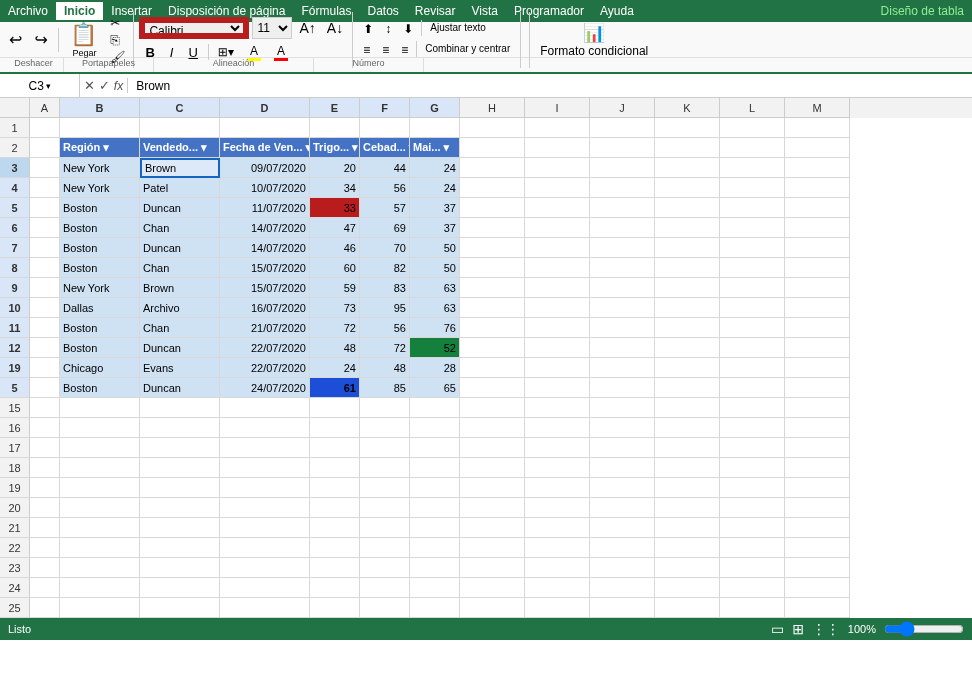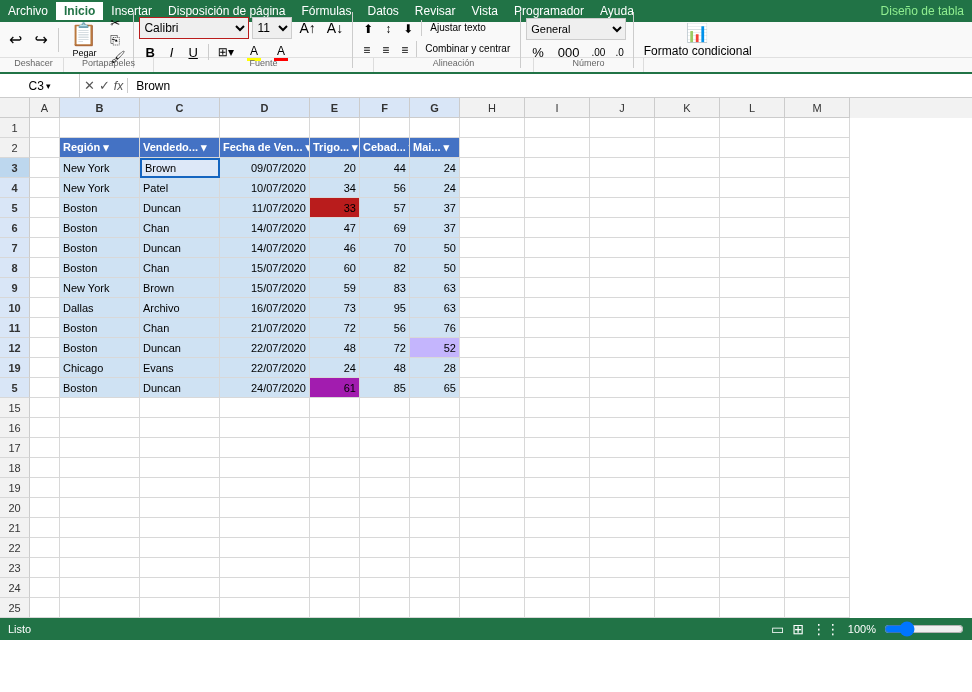--- a/index.html
+++ b/index.html
@@ -40,21 +40,21 @@
     </div>
     <div style="display:flex;flex-direction:column;gap:1px;">
       <div style="cursor:pointer;padding:1px 3px;font-size:12px;">✂</div>
       <div style="cursor:pointer;padding:1px 3px;font-size:12px;">⎘</div>
       <div style="cursor:pointer;padding:1px 3px;font-size:12px;">🖌</div>
     </div>
     <div style="width:1px;height:56px;background:#ccc;margin:0 3px;"></div>
 
     <div style="display:flex;flex-direction:column;gap:3px;">
       <div style="display:flex;align-items:center;gap:3px;">
-        <select style="width:110px;height:22px;font-size:12px;border:1px solid #b91c1c;">
+        <select style="width:110px;height:22px;font-size:12px;border:6px solid #b91c1c;">
           <option>Calibri</option>
         </select>
         <select style="width:40px;height:22px;font-size:12px;border:1px solid #ccc;">
           <option>11</option>
         </select>
         <div style="cursor:pointer;padding:1px 3px;font-size:14px;border:1px solid transparent;border-radius:2px;">A↑</div>
         <div style="cursor:pointer;padding:1px 3px;font-size:14px;border:1px solid transparent;border-radius:2px;">A↓</div>
       </div>
       <div style="display:flex;align-items:center;gap:3px;">
         <div style="cursor:pointer;padding:1px 5px;font-weight:bold;font-size:13px;border:1px solid transparent;border-radius:2px;">B</div>
@@ -85,43 +85,31 @@
       <div style="display:flex;gap:2px;">
         <div style="cursor:pointer;padding:1px 4px;font-size:12px;border:1px solid transparent;border-radius:2px;">≡</div>
         <div style="cursor:pointer;padding:1px 4px;font-size:12px;border:1px solid transparent;border-radius:2px;">≡</div>
         <div style="cursor:pointer;padding:1px 4px;font-size:12px;border:1px solid transparent;border-radius:2px;">≡</div>
         <div style="width:1px;height:16px;background:#ccc;margin:0 1px;"></div>
         <div style="cursor:pointer;padding:1px 4px;font-size:10px;border:1px solid transparent;border-radius:2px;white-space:nowrap;">Combinar y centrar</div>
       </div>
     </div>
     <div style="width:1px;height:56px;background:#ccc;margin:0 3px;"></div>
 
-    <div style="display:flex;flex-direction:column;gap:3px;">
-      <select style="width:100px;height:22px;font-size:11px;border:1px solid #ccc;">
-        <option>General</option>
-      </select>
-      <div style="display:flex;gap:2px;align-items:center;">
-        <div style="cursor:pointer;padding:1px 5px;font-size:13px;border:1px solid transparent;border-radius:2px;">%</div>
-        <div style="cursor:pointer;padding:1px 5px;font-size:13px;border:1px solid transparent;border-radius:2px;">000</div>
-        <div style="cursor:pointer;padding:1px 3px;font-size:10px;border:1px solid transparent;border-radius:2px;">.00</div>
-        <div style="cursor:pointer;padding:1px 3px;font-size:10px;border:1px solid transparent;border-radius:2px;">.0</div>
-      </div>
-    </div>
     <div style="width:1px;height:56px;background:#ccc;margin:0 3px;"></div>
 
     <div style="display:flex;flex-direction:column;align-items:center;cursor:pointer;border:1px solid transparent;border-radius:2px;padding:2px 4px;min-width:48px;">
       <span style="font-size:18px;">📊</span>
       <span style="font-size:12px;text-align:center;">Formato condicional</span>
     </div>
   </div>
 
   <div style="display:flex;height:14px;font-size:9px;color:#666;padding:0 4px;">
     <span style="width:60px;text-align:center;border-right:1px solid #ddd;">Deshacer</span>
     <span style="width:90px;text-align:center;border-right:1px solid #ddd;">Portapapeles</span>
-    <span style="width:220px;text-align:center;border-right:1px solid #ddd;">Fuente</span>
     <span style="width:160px;text-align:center;border-right:1px solid #ddd;">Alineación</span>
     <span style="width:110px;text-align:center;border-right:1px solid #ddd;">Número</span>
   </div>
 </div>
 
 <div style="display:flex;align-items:center;height:24px;border-bottom:1px solid #ccc;background:#fff;">
   <div style="width:80px;text-align:center;border-right:1px solid #ccc;font-size:12px;padding:0 4px;height:100%;display:flex;align-items:center;justify-content:center;">
     <span>C3</span>
     <span style="font-size:9px;margin-left:2px;">▾</span>
   </div>
@@ -348,21 +336,21 @@
           <div style="width: 65px; min-width: 65px; height: 20px; border-right: 1px solid rgb(216, 216, 216); border-bottom: 1px solid rgb(216, 216, 216); font-size: 11px; padding: 0px 3px; display: flex; align-items: center; overflow: hidden; white-space: nowrap; color: rgb(0, 0, 0); background: rgb(255, 255, 255); font-weight: normal; justify-content: flex-start;"></div>
           <div style="width: 65px; min-width: 65px; height: 20px; border-right: 1px solid rgb(216, 216, 216); border-bottom: 1px solid rgb(216, 216, 216); font-size: 11px; padding: 0px 3px; display: flex; align-items: center; overflow: hidden; white-space: nowrap; color: rgb(0, 0, 0); background: rgb(255, 255, 255); font-weight: normal; justify-content: flex-start;"></div>
         </div>
         <div style="display: flex; height: 20px;">
           <div style="width: 30px; min-width: 30px; height: 20px; border-right: 1px solid rgb(216, 216, 216); border-bottom: 1px solid rgb(216, 216, 216); font-size: 11px; padding: 0px 3px; display: flex; align-items: center; overflow: hidden; white-space: nowrap; color: rgb(0, 0, 0); background: rgb(255, 255, 255); font-weight: normal; justify-content: flex-start;"></div>
           <div style="width: 80px; min-width: 80px; height: 20px; border-right: 1px solid rgb(216, 216, 216); border-bottom: 1px solid rgb(216, 216, 216); font-size: 11px; padding: 0px 3px; display: flex; align-items: center; overflow: hidden; white-space: nowrap; color: rgb(0, 0, 0); background: rgb(207, 226, 243); font-weight: normal; justify-content: flex-start;">Boston</div>
           <div style="width: 80px; min-width: 80px; height: 20px; border-right: 1px solid rgb(216, 216, 216); border-bottom: 1px solid rgb(216, 216, 216); font-size: 11px; padding: 0px 3px; display: flex; align-items: center; overflow: hidden; white-space: nowrap; color: rgb(0, 0, 0); background: rgb(207, 226, 243); font-weight: normal; justify-content: flex-start;">Duncan</div>
           <div style="width: 90px; min-width: 90px; height: 20px; border-right: 1px solid rgb(216, 216, 216); border-bottom: 1px solid rgb(216, 216, 216); font-size: 11px; padding: 0px 3px; display: flex; align-items: center; overflow: hidden; white-space: nowrap; color: rgb(0, 0, 0); background: rgb(207, 226, 243); font-weight: normal; justify-content: flex-end;">22/07/2020</div>
           <div style="width: 50px; min-width: 50px; height: 20px; border-right: 1px solid rgb(216, 216, 216); border-bottom: 1px solid rgb(216, 216, 216); font-size: 11px; padding: 0px 3px; display: flex; align-items: center; overflow: hidden; white-space: nowrap; color: rgb(0, 0, 0); background: rgb(207, 226, 243); font-weight: normal; justify-content: flex-end;">48</div>
           <div style="width: 50px; min-width: 50px; height: 20px; border-right: 1px solid rgb(216, 216, 216); border-bottom: 1px solid rgb(216, 216, 216); font-size: 11px; padding: 0px 3px; display: flex; align-items: center; overflow: hidden; white-space: nowrap; color: rgb(0, 0, 0); background: rgb(207, 226, 243); font-weight: normal; justify-content: flex-end;">72</div>
-          <div style="width: 50px; min-width: 50px; height: 20px; border-right: 1px solid rgb(216, 216, 216); border-bottom: 1px solid rgb(216, 216, 216); font-size: 11px; padding: 0px 3px; display: flex; align-items: center; overflow: hidden; white-space: nowrap; color: rgb(0, 0, 0); background: #c4b5fd; font-weight: normal; justify-content: flex-end;">52</div>
+          <div style="width: 50px; min-width: 50px; height: 20px; border-right: 1px solid rgb(216, 216, 216); border-bottom: 1px solid rgb(216, 216, 216); font-size: 11px; padding: 0px 3px; display: flex; align-items: center; overflow: hidden; white-space: nowrap; color: rgb(0, 0, 0); background: #15803d; font-weight: normal; justify-content: flex-end;">52</div>
           <div style="width: 65px; min-width: 65px; height: 20px; border-right: 1px solid rgb(216, 216, 216); border-bottom: 1px solid rgb(216, 216, 216); font-size: 11px; padding: 0px 3px; display: flex; align-items: center; overflow: hidden; white-space: nowrap; color: rgb(0, 0, 0); background: rgb(255, 255, 255); font-weight: normal; justify-content: flex-start;"></div>
           <div style="width: 65px; min-width: 65px; height: 20px; border-right: 1px solid rgb(216, 216, 216); border-bottom: 1px solid rgb(216, 216, 216); font-size: 11px; padding: 0px 3px; display: flex; align-items: center; overflow: hidden; white-space: nowrap; color: rgb(0, 0, 0); background: rgb(255, 255, 255); font-weight: normal; justify-content: flex-start;"></div>
           <div style="width: 65px; min-width: 65px; height: 20px; border-right: 1px solid rgb(216, 216, 216); border-bottom: 1px solid rgb(216, 216, 216); font-size: 11px; padding: 0px 3px; display: flex; align-items: center; overflow: hidden; white-space: nowrap; color: rgb(0, 0, 0); background: rgb(255, 255, 255); font-weight: normal; justify-content: flex-start;"></div>
           <div style="width: 65px; min-width: 65px; height: 20px; border-right: 1px solid rgb(216, 216, 216); border-bottom: 1px solid rgb(216, 216, 216); font-size: 11px; padding: 0px 3px; display: flex; align-items: center; overflow: hidden; white-space: nowrap; color: rgb(0, 0, 0); background: rgb(255, 255, 255); font-weight: normal; justify-content: flex-start;"></div>
           <div style="width: 65px; min-width: 65px; height: 20px; border-right: 1px solid rgb(216, 216, 216); border-bottom: 1px solid rgb(216, 216, 216); font-size: 11px; padding: 0px 3px; display: flex; align-items: center; overflow: hidden; white-space: nowrap; color: rgb(0, 0, 0); background: rgb(255, 255, 255); font-weight: normal; justify-content: flex-start;"></div>
           <div style="width: 65px; min-width: 65px; height: 20px; border-right: 1px solid rgb(216, 216, 216); border-bottom: 1px solid rgb(216, 216, 216); font-size: 11px; padding: 0px 3px; display: flex; align-items: center; overflow: hidden; white-space: nowrap; color: rgb(0, 0, 0); background: rgb(255, 255, 255); font-weight: normal; justify-content: flex-start;"></div>
         </div>
         <div style="display: flex; height: 20px;">
           <div style="width: 30px; min-width: 30px; height: 20px; border-right: 1px solid rgb(216, 216, 216); border-bottom: 1px solid rgb(216, 216, 216); font-size: 11px; padding: 0px 3px; display: flex; align-items: center; overflow: hidden; white-space: nowrap; color: rgb(0, 0, 0); background: rgb(255, 255, 255); font-weight: normal; justify-content: flex-start;"></div>
           <div style="width: 80px; min-width: 80px; height: 20px; border-right: 1px solid rgb(216, 216, 216); border-bottom: 1px solid rgb(216, 216, 216); font-size: 11px; padding: 0px 3px; display: flex; align-items: center; overflow: hidden; white-space: nowrap; color: rgb(0, 0, 0); background: rgb(207, 226, 243); font-weight: normal; justify-content: flex-start;">Chicago</div>
@@ -376,21 +364,21 @@
           <div style="width: 65px; min-width: 65px; height: 20px; border-right: 1px solid rgb(216, 216, 216); border-bottom: 1px solid rgb(216, 216, 216); font-size: 11px; padding: 0px 3px; display: flex; align-items: center; overflow: hidden; white-space: nowrap; color: rgb(0, 0, 0); background: rgb(255, 255, 255); font-weight: normal; justify-content: flex-start;"></div>
           <div style="width: 65px; min-width: 65px; height: 20px; border-right: 1px solid rgb(216, 216, 216); border-bottom: 1px solid rgb(216, 216, 216); font-size: 11px; padding: 0px 3px; display: flex; align-items: center; overflow: hidden; white-space: nowrap; color: rgb(0, 0, 0); background: rgb(255, 255, 255); font-weight: normal; justify-content: flex-start;"></div>
           <div style="width: 65px; min-width: 65px; height: 20px; border-right: 1px solid rgb(216, 216, 216); border-bottom: 1px solid rgb(216, 216, 216); font-size: 11px; padding: 0px 3px; display: flex; align-items: center; overflow: hidden; white-space: nowrap; color: rgb(0, 0, 0); background: rgb(255, 255, 255); font-weight: normal; justify-content: flex-start;"></div>
           <div style="width: 65px; min-width: 65px; height: 20px; border-right: 1px solid rgb(216, 216, 216); border-bottom: 1px solid rgb(216, 216, 216); font-size: 11px; padding: 0px 3px; display: flex; align-items: center; overflow: hidden; white-space: nowrap; color: rgb(0, 0, 0); background: rgb(255, 255, 255); font-weight: normal; justify-content: flex-start;"></div>
         </div>
         <div style="display: flex; height: 20px;">
           <div style="width: 30px; min-width: 30px; height: 20px; border-right: 1px solid rgb(216, 216, 216); border-bottom: 1px solid rgb(216, 216, 216); font-size: 11px; padding: 0px 3px; display: flex; align-items: center; overflow: hidden; white-space: nowrap; color: rgb(0, 0, 0); background: rgb(255, 255, 255); font-weight: normal; justify-content: flex-start;"></div>
           <div style="width: 80px; min-width: 80px; height: 20px; border-right: 1px solid rgb(216, 216, 216); border-bottom: 1px solid rgb(216, 216, 216); font-size: 11px; padding: 0px 3px; display: flex; align-items: center; overflow: hidden; white-space: nowrap; color: rgb(0, 0, 0); background: rgb(207, 226, 243); font-weight: normal; justify-content: flex-start;">Boston</div>
           <div style="width: 80px; min-width: 80px; height: 20px; border-right: 1px solid rgb(216, 216, 216); border-bottom: 1px solid rgb(216, 216, 216); font-size: 11px; padding: 0px 3px; display: flex; align-items: center; overflow: hidden; white-space: nowrap; color: rgb(0, 0, 0); background: rgb(207, 226, 243); font-weight: normal; justify-content: flex-start;">Duncan</div>
           <div style="width: 90px; min-width: 90px; height: 20px; border-right: 1px solid rgb(216, 216, 216); border-bottom: 1px solid rgb(216, 216, 216); font-size: 11px; padding: 0px 3px; display: flex; align-items: center; overflow: hidden; white-space: nowrap; color: rgb(0, 0, 0); background: rgb(207, 226, 243); font-weight: normal; justify-content: flex-end;">24/07/2020</div>
-          <div style="width: 50px; min-width: 50px; height: 20px; border-right: 1px solid rgb(216, 216, 216); border-bottom: 1px solid rgb(216, 216, 216); font-size: 11px; padding: 0px 3px; display: flex; align-items: center; overflow: hidden; white-space: nowrap; color: rgb(0, 0, 0); background: #a21caf; font-weight: normal; justify-content: flex-end;">61</div>
+          <div style="width: 50px; min-width: 50px; height: 20px; border-right: 1px solid rgb(216, 216, 216); border-bottom: 1px solid rgb(216, 216, 216); font-size: 11px; padding: 0px 3px; display: flex; align-items: center; overflow: hidden; white-space: nowrap; color: rgb(0, 0, 0); background: #1d4ed8; font-weight: bold; justify-content: flex-end;">61</div>
           <div style="width: 50px; min-width: 50px; height: 20px; border-right: 1px solid rgb(216, 216, 216); border-bottom: 1px solid rgb(216, 216, 216); font-size: 11px; padding: 0px 3px; display: flex; align-items: center; overflow: hidden; white-space: nowrap; color: rgb(0, 0, 0); background: rgb(207, 226, 243); font-weight: normal; justify-content: flex-end;">85</div>
           <div style="width: 50px; min-width: 50px; height: 20px; border-right: 1px solid rgb(216, 216, 216); border-bottom: 1px solid rgb(216, 216, 216); font-size: 11px; padding: 0px 3px; display: flex; align-items: center; overflow: hidden; white-space: nowrap; color: rgb(0, 0, 0); background: rgb(207, 226, 243); font-weight: normal; justify-content: flex-end;">65</div>
           <div style="width: 65px; min-width: 65px; height: 20px; border-right: 1px solid rgb(216, 216, 216); border-bottom: 1px solid rgb(216, 216, 216); font-size: 11px; padding: 0px 3px; display: flex; align-items: center; overflow: hidden; white-space: nowrap; color: rgb(0, 0, 0); background: rgb(255, 255, 255); font-weight: normal; justify-content: flex-start;"></div>
           <div style="width: 65px; min-width: 65px; height: 20px; border-right: 1px solid rgb(216, 216, 216); border-bottom: 1px solid rgb(216, 216, 216); font-size: 11px; padding: 0px 3px; display: flex; align-items: center; overflow: hidden; white-space: nowrap; color: rgb(0, 0, 0); background: rgb(255, 255, 255); font-weight: normal; justify-content: flex-start;"></div>
           <div style="width: 65px; min-width: 65px; height: 20px; border-right: 1px solid rgb(216, 216, 216); border-bottom: 1px solid rgb(216, 216, 216); font-size: 11px; padding: 0px 3px; display: flex; align-items: center; overflow: hidden; white-space: nowrap; color: rgb(0, 0, 0); background: rgb(255, 255, 255); font-weight: normal; justify-content: flex-start;"></div>
           <div style="width: 65px; min-width: 65px; height: 20px; border-right: 1px solid rgb(216, 216, 216); border-bottom: 1px solid rgb(216, 216, 216); font-size: 11px; padding: 0px 3px; display: flex; align-items: center; overflow: hidden; white-space: nowrap; color: rgb(0, 0, 0); background: rgb(255, 255, 255); font-weight: normal; justify-content: flex-start;"></div>
           <div style="width: 65px; min-width: 65px; height: 20px; border-right: 1px solid rgb(216, 216, 216); border-bottom: 1px solid rgb(216, 216, 216); font-size: 11px; padding: 0px 3px; display: flex; align-items: center; overflow: hidden; white-space: nowrap; color: rgb(0, 0, 0); background: rgb(255, 255, 255); font-weight: normal; justify-content: flex-start;"></div>
           <div style="width: 65px; min-width: 65px; height: 20px; border-right: 1px solid rgb(216, 216, 216); border-bottom: 1px solid rgb(216, 216, 216); font-size: 11px; padding: 0px 3px; display: flex; align-items: center; overflow: hidden; white-space: nowrap; color: rgb(0, 0, 0); background: rgb(255, 255, 255); font-weight: normal; justify-content: flex-start;"></div>
         </div>
         <div style="display: flex; height: 20px;">

